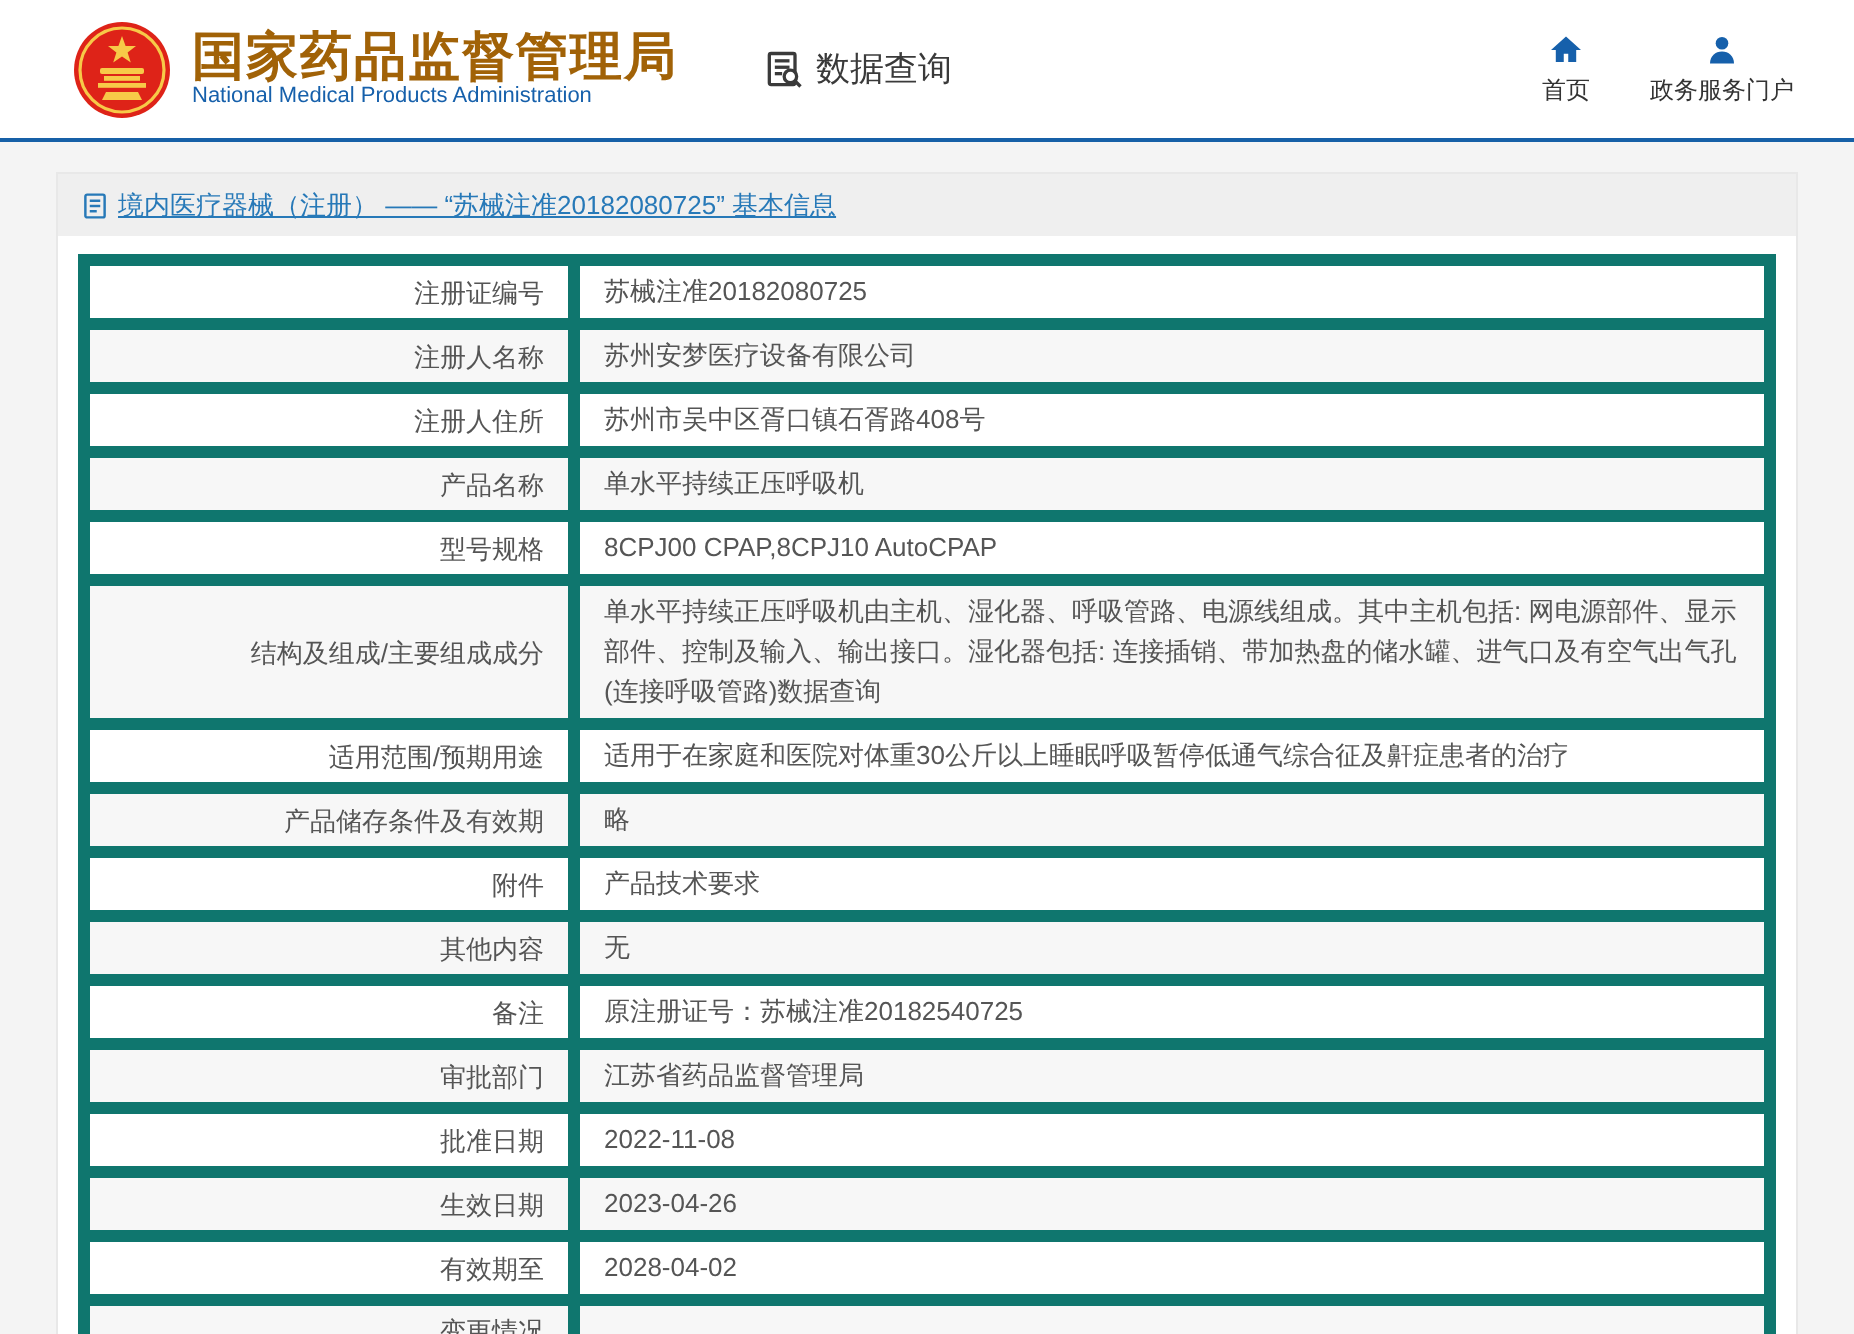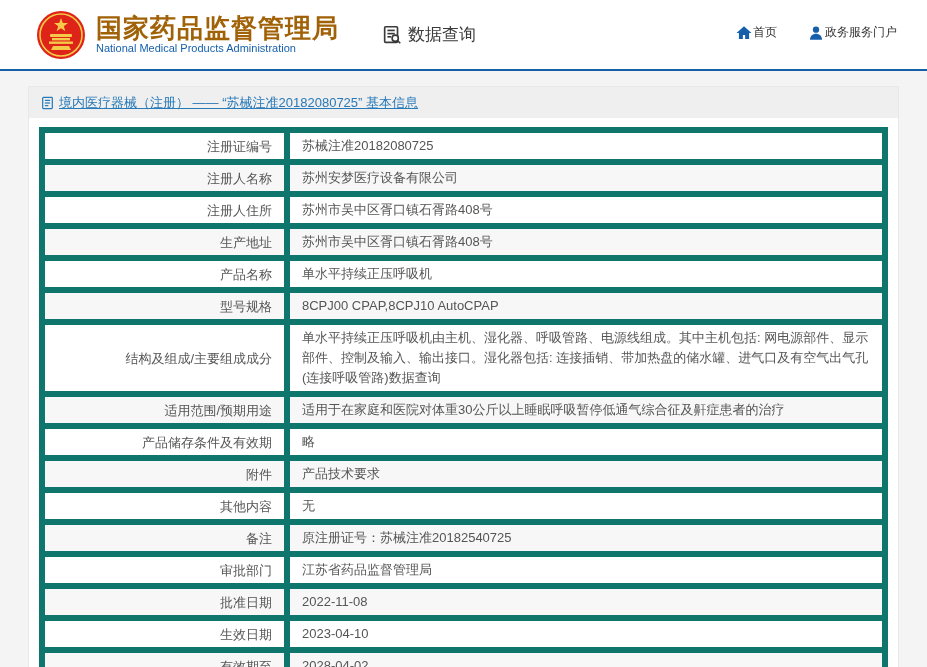--- a/index.html
+++ b/index.html
@@ -42,22 +42,22 @@
     font-size: 17px;
   }
   .section-entry svg { margin-right: 5px; }
   .header-nav {
     margin-left: auto;
     display: flex;
     gap: 30px;
   }
   .nav-item {
     display: flex;
-    flex-direction: row;
-    align-items: flex-start;
+    flex-direction: column;
+    align-items: center;
     font-size: 12px;
     color: #333;
     cursor: pointer;
   }
   .nav-item svg { margin-bottom: 3px; }
 
   
   .panel {
     margin: 15px 28px 12px 28px;
     background: #ffffff;
@@ -200,24 +200,20 @@
   </tr>
           <tr>
     <td class="label-cell"><span class="label-text">注册人名称</span></td>
     <td class="value-cell">苏州安梦医疗设备有限公司</td>
   </tr>
           <tr>
     <td class="label-cell"><span class="label-text">注册人住所</span></td>
     <td class="value-cell">苏州市吴中区胥口镇石胥路408号</td>
   </tr>
           <tr>
-    <td class="label-cell"><span class="label-text">生产地址</span></td>
-    <td class="value-cell">苏州市吴中区胥口镇石胥路408号</td>
-  </tr>
-          <tr>
     <td class="label-cell"><span class="label-text">产品名称</span></td>
     <td class="value-cell">单水平持续正压呼吸机</td>
   </tr>
           <tr>
     <td class="label-cell"><span class="label-text">型号规格</span></td>
     <td class="value-cell">8CPJ00 CPAP,8CPJ10 AutoCPAP</td>
   </tr>
           <tr>
     <td class="label-cell"><span class="label-text">结构及组成/主要组成成分</span></td>
     <td class="value-cell">单水平持续正压呼吸机由主机、湿化器、呼吸管路、电源线组成。其中主机包括: 网电源部件、显示部件、控制及输入、输出接口。湿化器包括: 连接插销、带加热盘的储水罐、进气口及有空气出气孔(连接呼吸管路)数据查询</td>
@@ -245,21 +241,21 @@
           <tr>
     <td class="label-cell"><span class="label-text">审批部门</span></td>
     <td class="value-cell">江苏省药品监督管理局</td>
   </tr>
           <tr>
     <td class="label-cell"><span class="label-text">批准日期</span></td>
     <td class="value-cell">2022-11-08</td>
   </tr>
           <tr>
     <td class="label-cell"><span class="label-text">生效日期</span></td>
-    <td class="value-cell">2023-04-10</td>
+    <td class="value-cell">2023-04-26</td>
   </tr>
           <tr>
     <td class="label-cell"><span class="label-text">有效期至</span></td>
     <td class="value-cell">2028-04-02</td>
   </tr>
           <tr>
     <td class="label-cell"><span class="label-text">变更情况</span></td>
     <td class="value-cell"></td>
   </tr>
           <tr>

